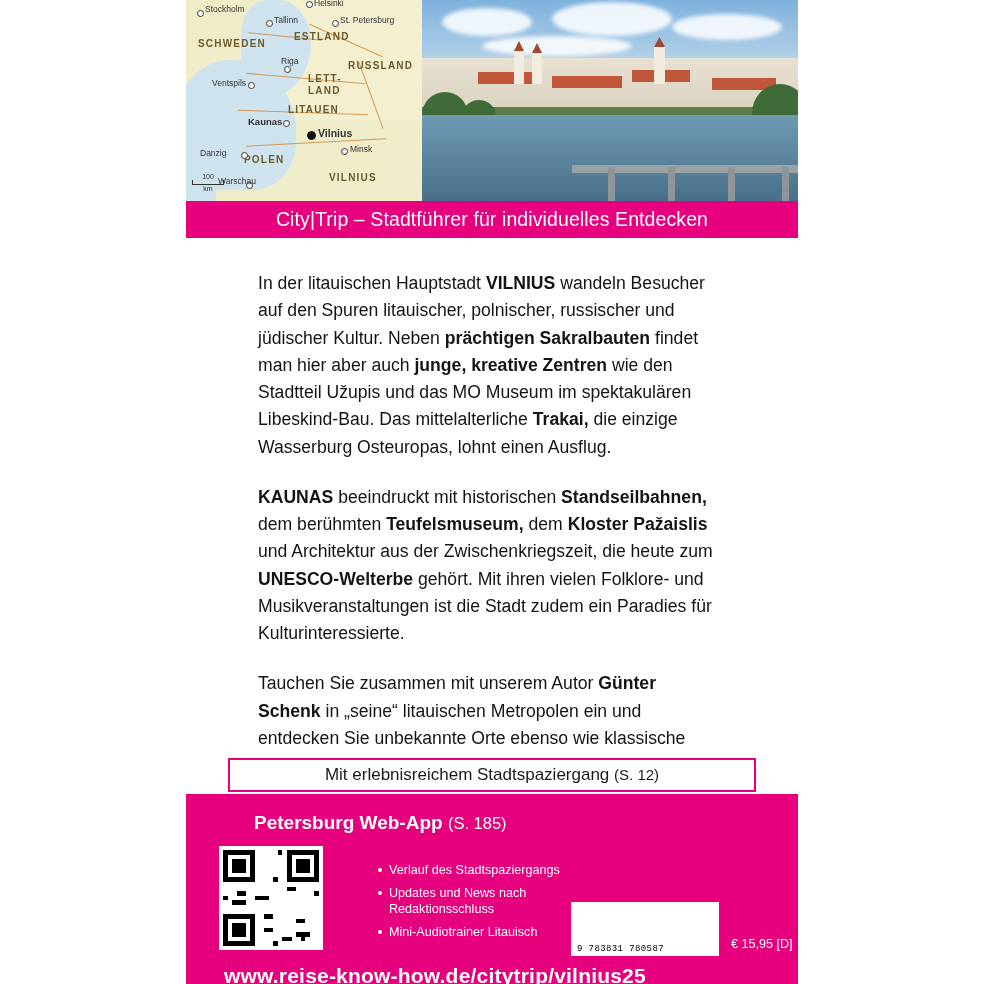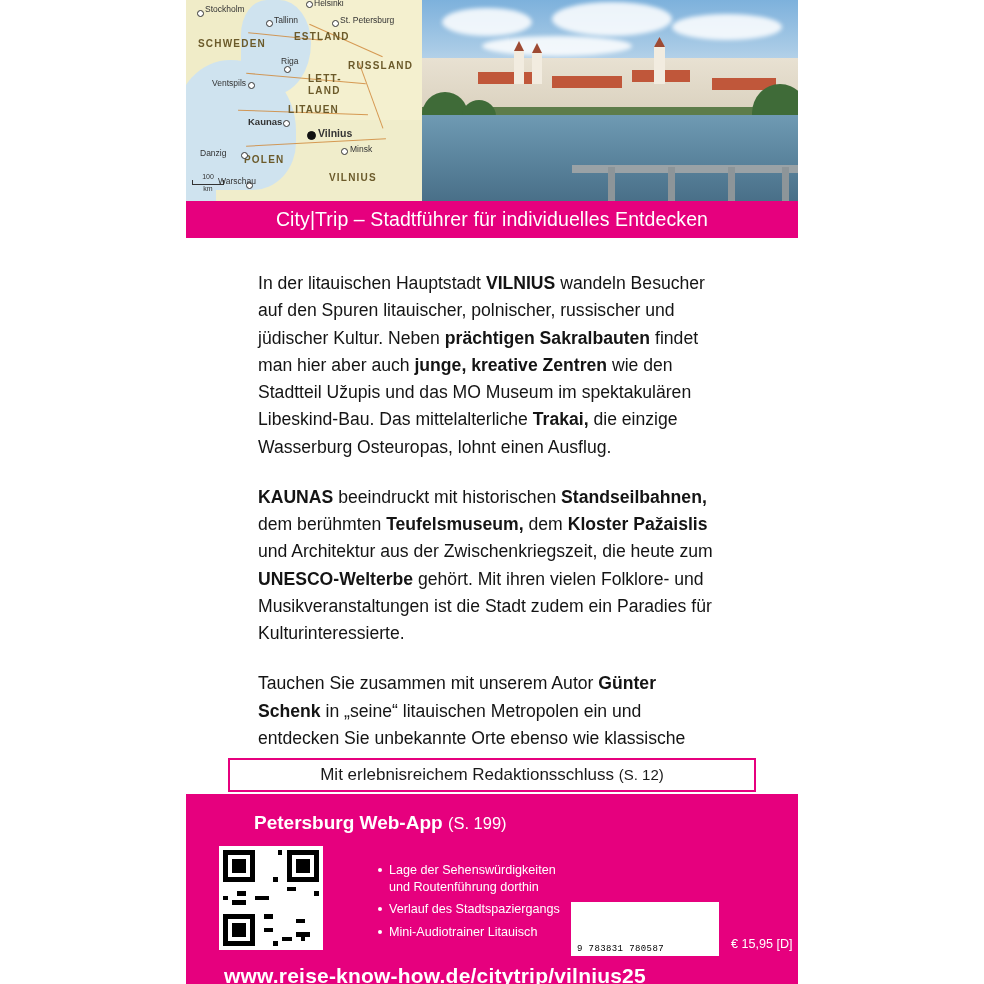--- a/index.html
+++ b/index.html
@@ -480,26 +480,26 @@
 
   <div class="blurb">
     <p><span>In der litauischen Hauptstadt </span><b>VILNIUS</b><span> wandeln Besucher auf den Spuren litauischer, polnischer, russischer und jüdischer Kultur. Neben </span><b>prächtigen Sakralbauten</b><span> findet man hier aber auch </span><b>junge, kreative Zentren</b><span> wie den Stadtteil Užupis und das MO Museum im spektakulären Libeskind-Bau. Das mittelalterliche </span><b>Trakai,</b><span> die einzige Wasserburg Osteuropas, lohnt einen Ausflug.</span></p>
 
     <p><b>KAUNAS</b><span> beeindruckt mit historischen </span><b>Standseilbahnen,</b><span> dem berühmten </span><b>Teufelsmuseum,</b><span> dem </span><b>Kloster Pažaislis</b><span> und Architektur aus der Zwischenkriegszeit, die heute zum </span><b>UNESCO-Welterbe</b><span> gehört. Mit ihren vielen Folklore- und Musikveranstaltungen ist die Stadt zudem ein Paradies für Kulturinteressierte.</span></p>
 
     <p><span>Tauchen Sie zusammen mit unserem Autor </span><b>Günter Schenk</b><span> in „seine“ litauischen Metropolen ein und entdecken Sie unbekannte Orte ebenso wie klassische Sehenswürdigkeiten.</span></p>
   </div>
 
   <div class="walk-banner">
-    <div class="txt"><span>Mit erlebnisreichem Redaktionsschluss </span><span class="small">(S. 12)</span></div>
+    <div class="txt"><span>Mit erlebnisreichem Stadtspaziergang </span><span class="small">(S. 12)</span></div>
   </div>
 
   <div class="footer">
 
-    <div class="webapp-title"><span>Petersburg Web-App </span><span class="pg">(S. 199)</span></div>
+    <div class="webapp-title"><span>Petersburg Web-App </span><span class="pg">(S. 185)</span></div>
 
     <div class="qr">
       <div class="qr-grid" id="qr-grid">
           <i></i>
           <i></i>
           <i></i>
           <i></i>
           <i></i>
           <i></i>
           <i></i>
@@ -934,22 +934,22 @@
           <i style="background: transparent;"></i>
           <i style="background: transparent;"></i>
           <i style="background: transparent;"></i>
           <i style="background: transparent;"></i>
           <i style="background: transparent;"></i>
           <i style="background: transparent;"></i>
         </div>
     </div>
 
     <ul class="bullets">
-      <li>Lage der Sehenswürdigkeiten und Routenführung dorthin</li>
       <li>Verlauf des Stadtspaziergangs</li>
+      <li>Updates und News nach Redaktionsschluss</li>
       <li>Mini-Audiotrainer Litauisch</li>
     </ul>
 
 
     <div class="isbn-box">
       <div class="barcode" id="barcode">
           <i style="width: 3px; background: transparent;"></i>
           <i style="width: 2px; background: transparent;"></i>
           <i style="width: 2px; background: transparent;"></i>
           <i style="width: 2px; background: transparent;"></i>

